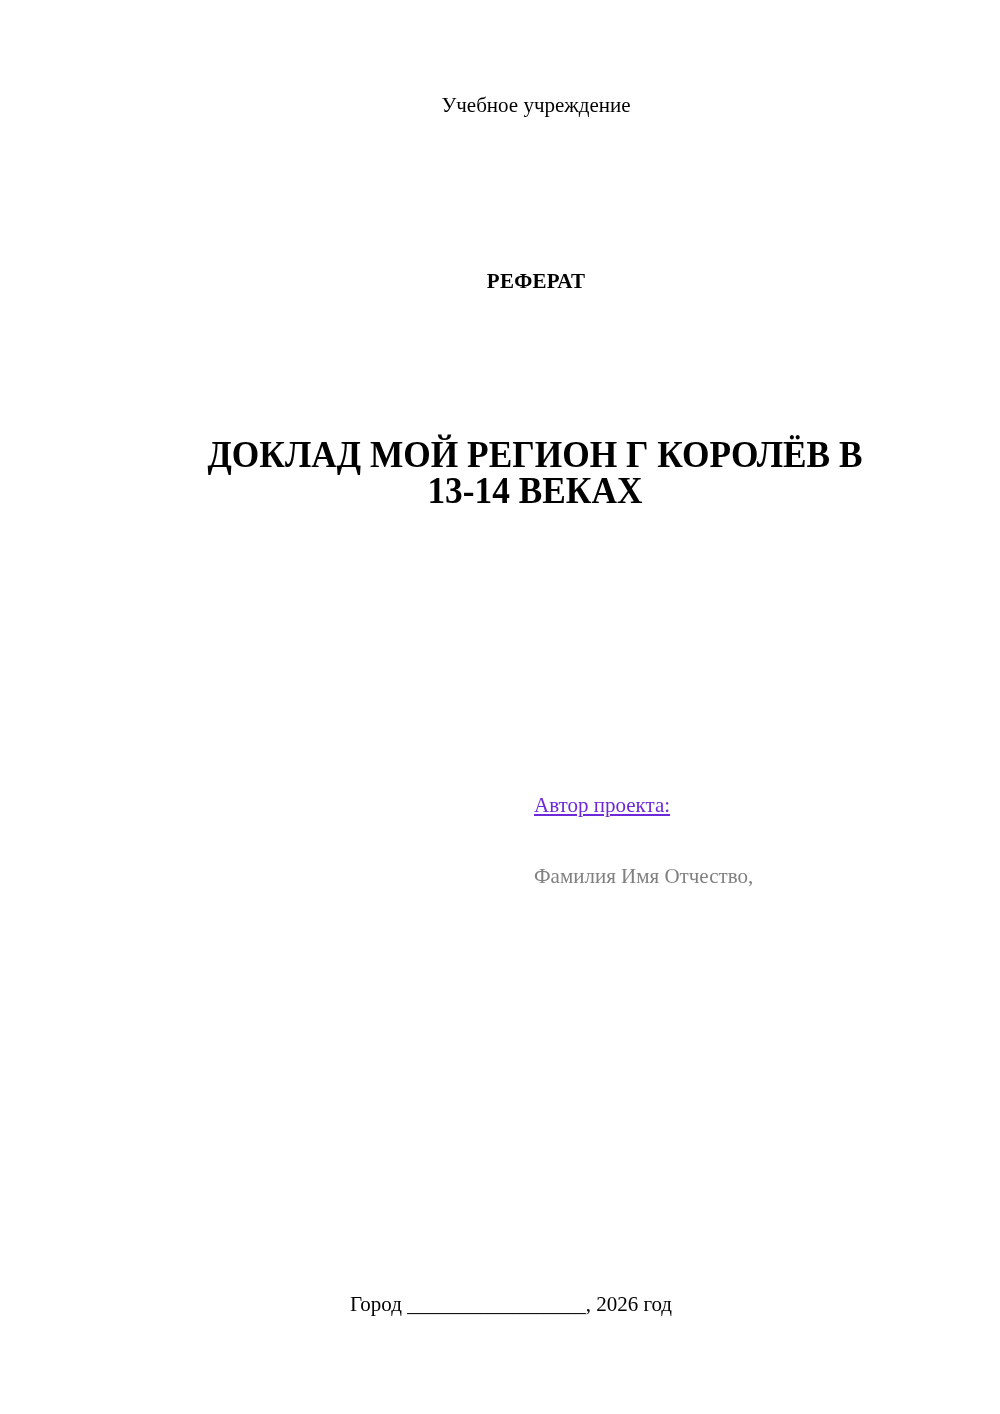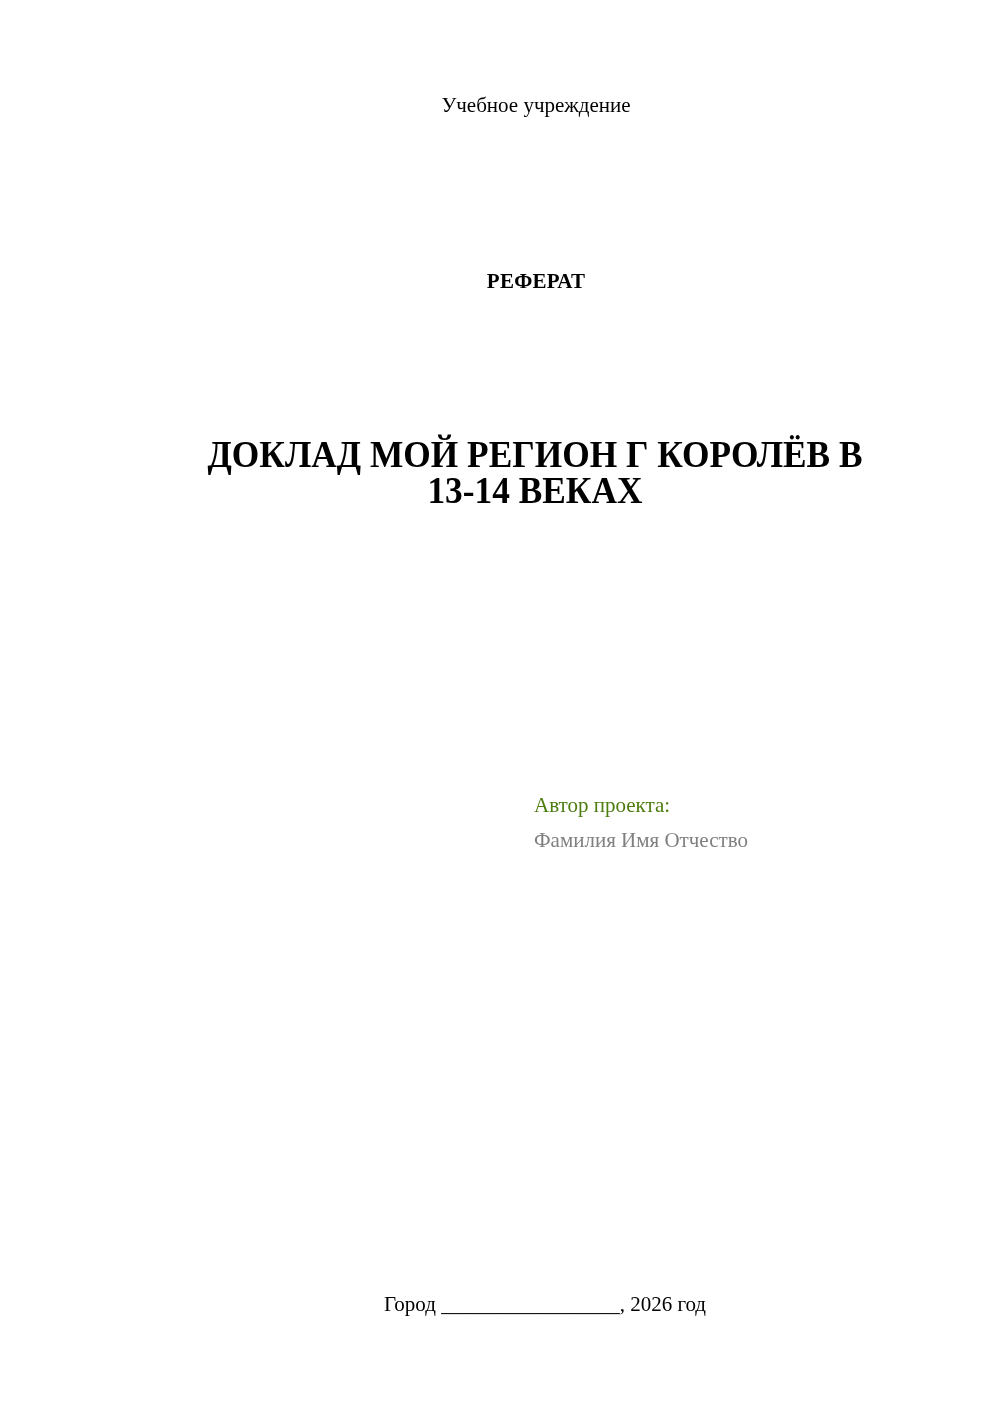--- a/index.html
+++ b/index.html
@@ -54,48 +54,47 @@
       transform: scaleX(0.93);
       transform-origin: center top;
     }
     .credits {
       position: absolute;
       top: 788px;
       left: 534px;
       font-size: 21px;
       line-height: 35px;
     }
-    .credits .label { color: #4d7c0f; }
+    .credits .label { color: #6d28d9; text-decoration: underline; }
     .credits .placeholder { color: #808080; }
     .credits .gap { height: 36px; }
     .footer {
       position: absolute;
       top: 1290px;
       left: 350px;
       font-size: 21px;
       line-height: 28px;
       white-space: pre;
-      margin-left: 34px;
     }
   </style>
 </head>
 <body>
 
 <div class="page">
 
   <div class="institution">Учебное учреждение</div>
 
   <div class="doc-type">РЕФЕРАТ</div>
 
   <div class="title">
     <div>ДОКЛАД МОЙ РЕГИОН Г КОРОЛЁВ В</div>
     <div>13-14 ВЕКАХ</div>
   </div>
 
   <div class="credits">
     <div class="label">Автор проекта:</div>
-    <div class="placeholder">Фамилия Имя Отчество</div>
     <div class="gap"></div>
+    <div class="placeholder">Фамилия Имя Отчество,</div>
   </div>
 
   <div class="footer"><span>Город</span> <span>_________________</span><span>, 2026 год</span></div>
 
 </div>
 
 </body></html>

